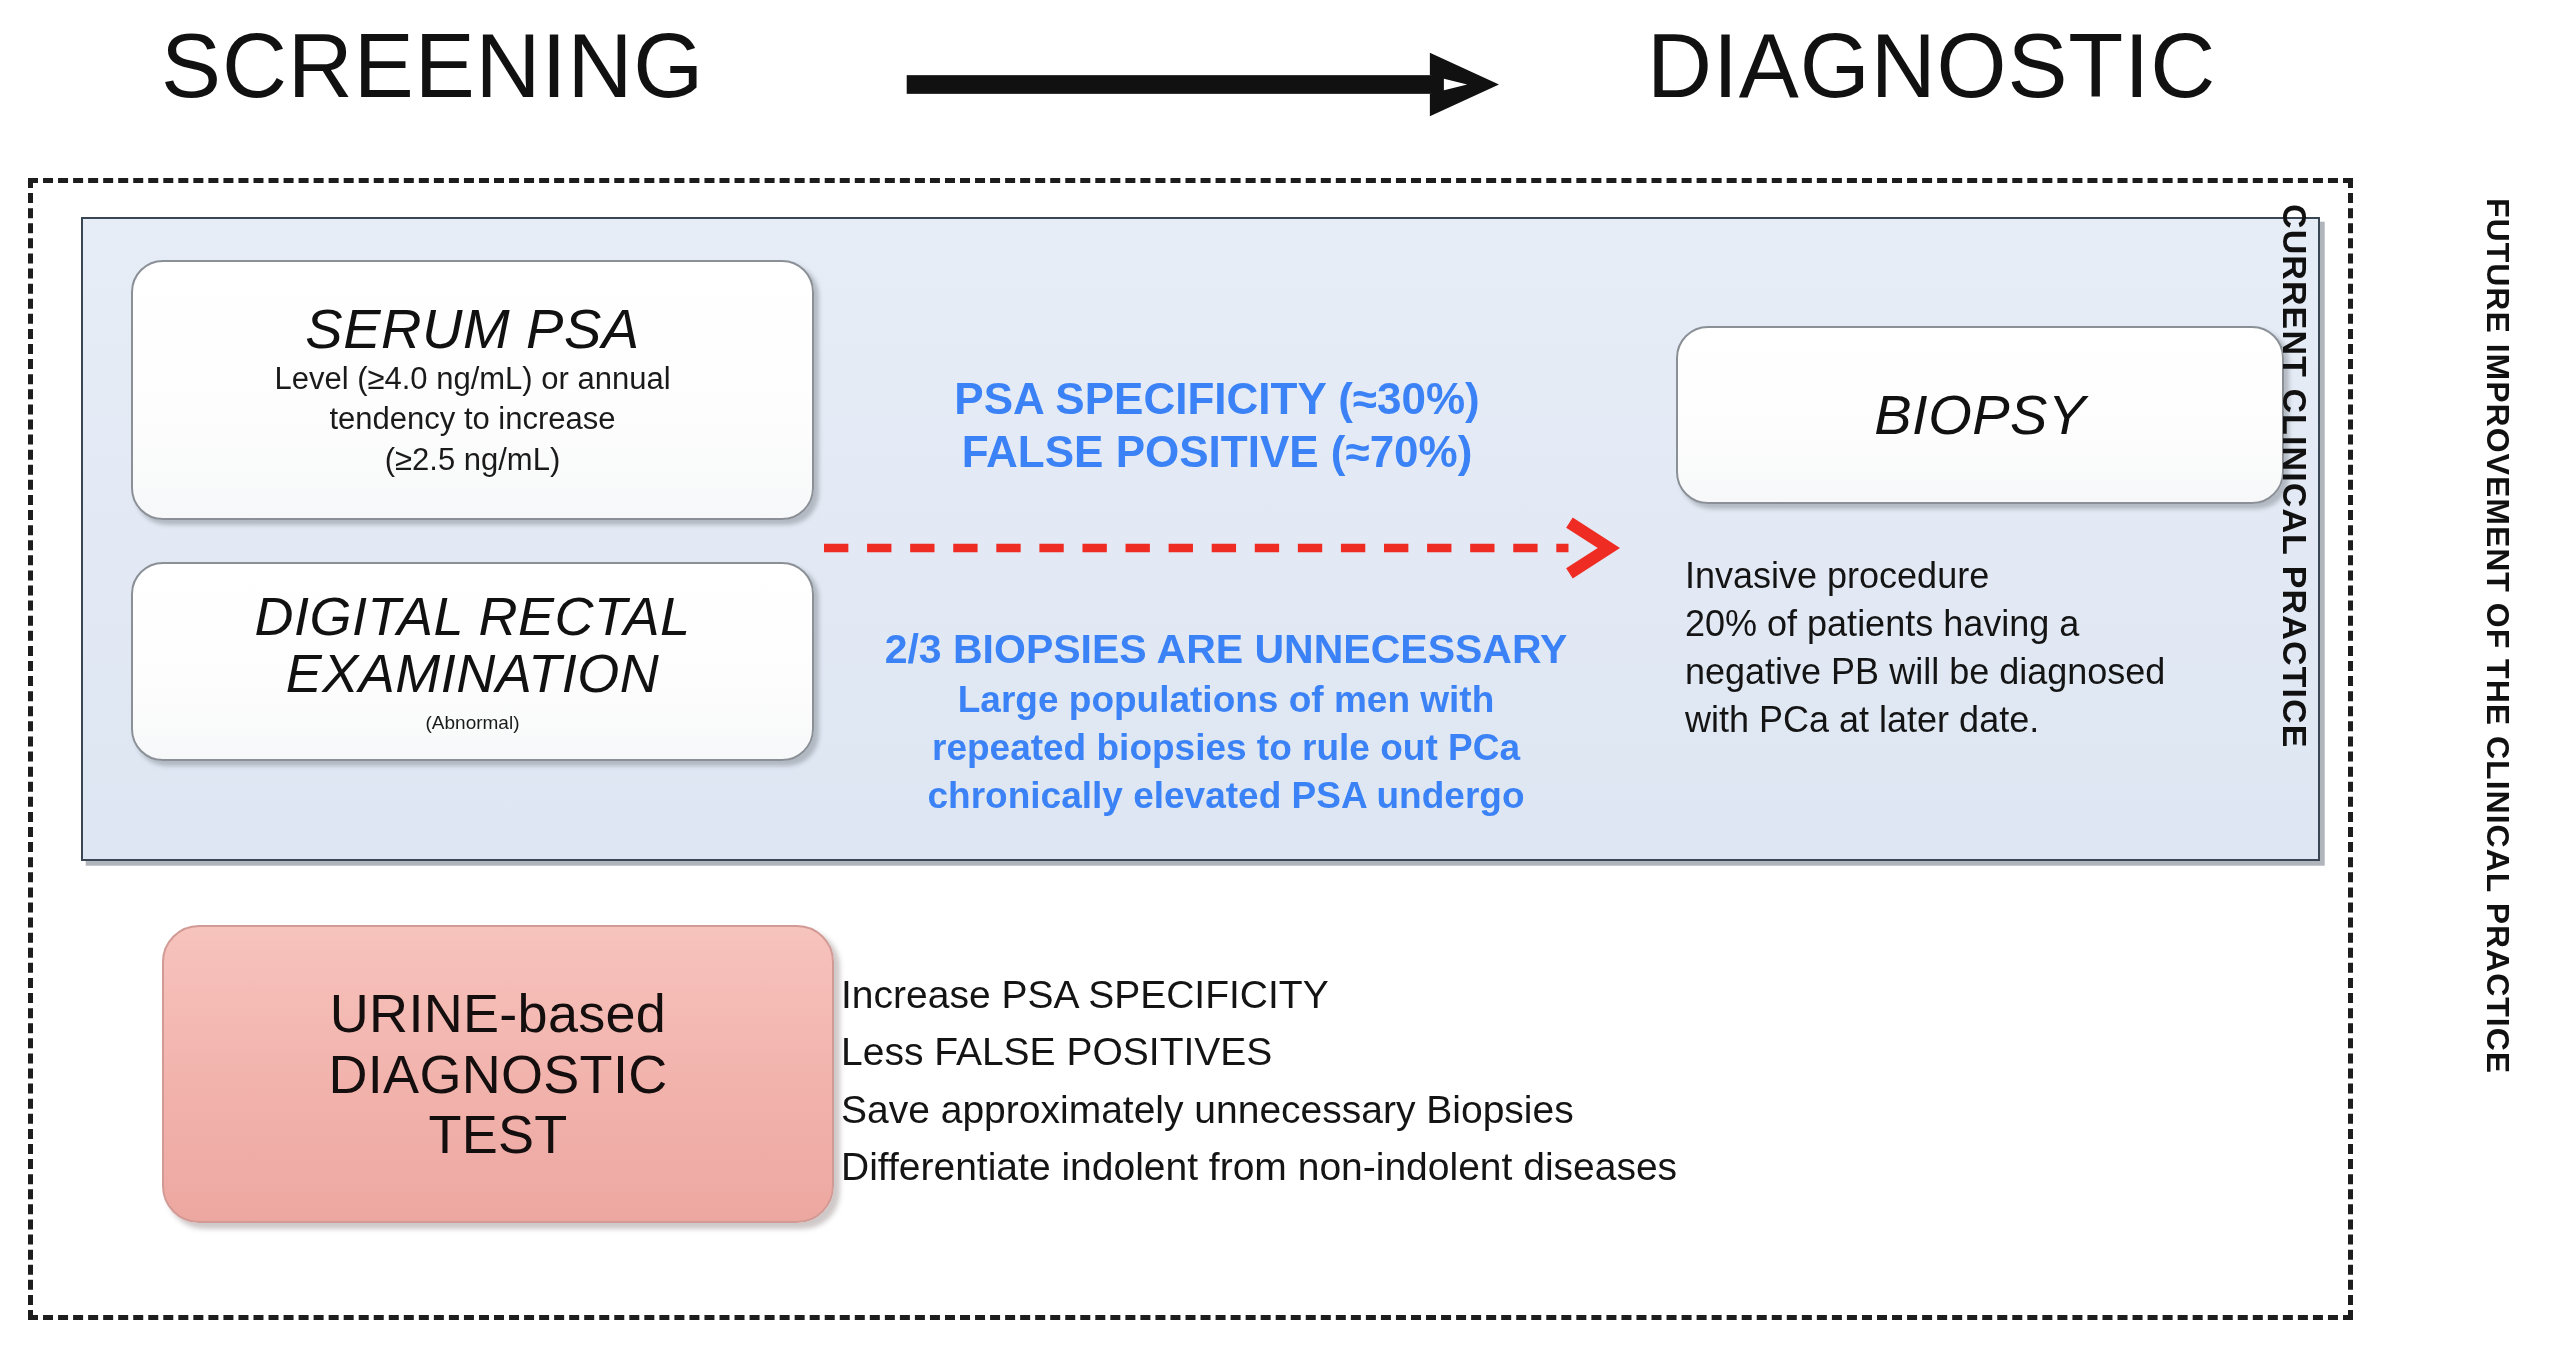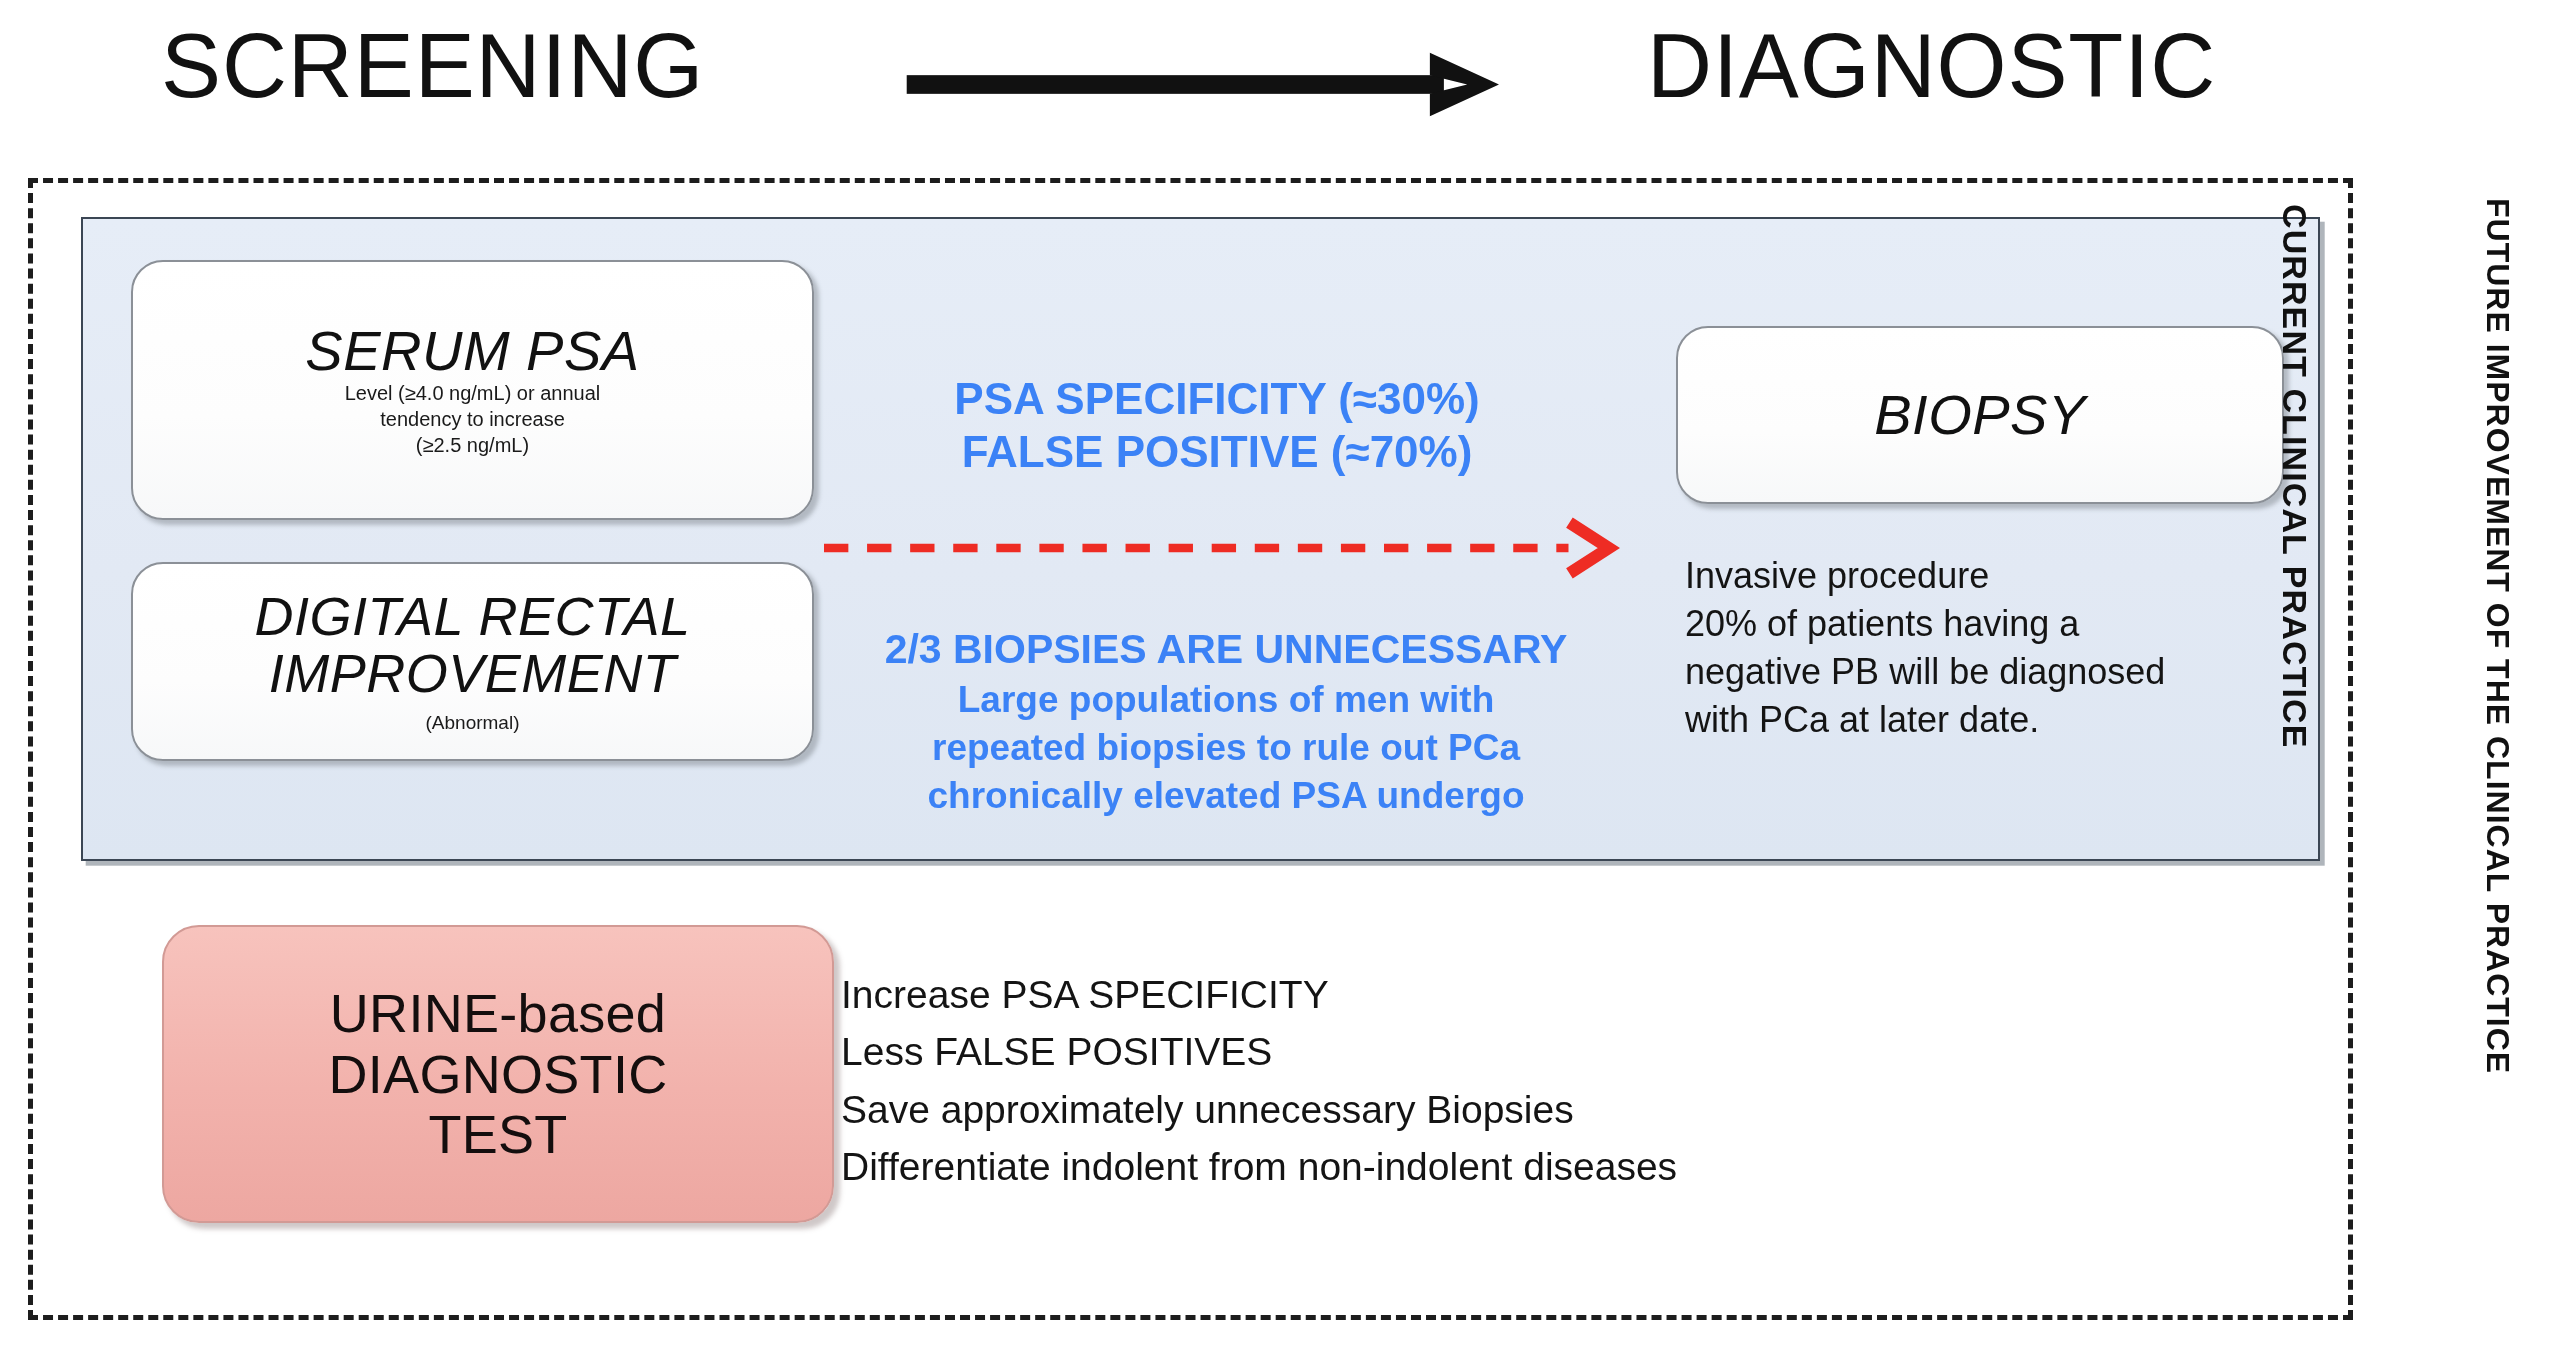--- a/index.html
+++ b/index.html
@@ -75,21 +75,21 @@
 
   .card-title{
     font-size:56px;
     line-height:1.05;
     color:#111111;
     letter-spacing:0.5px;
     font-style:italic;
   }
   .card-title.two-line{ font-size:54px; }
   .card-sub{
-    font-size:20px;
+    font-size:31px;
     line-height:1.3;
     color:#1a1a1a;
     margin-top:0;
     padding:0 20.6px;
   }
   .card-sub-small{
     font-size:19px;
     line-height:1.25;
     color:#1a1a1a;
     margin-top:9px;
@@ -208,21 +208,21 @@
     <div class="card-title">SERUM PSA</div>
     <div class="card-sub">
       <div>Level (≥4.0 ng/mL) or annual</div>
       <div>tendency to increase</div>
       <div>(≥2.5 ng/mL)</div>
     </div>
   </div>
 
   <div class="card" id="card-dre">
     <div class="card-title two-line">DIGITAL RECTAL</div>
-    <div class="card-title two-line">IMPROVEMENT</div>
+    <div class="card-title two-line">EXAMINATION</div>
     <div class="card-sub-small">(Abnormal)</div>
   </div>
 
   <div class="red-block" id="red-top">
     <div>PSA SPECIFICITY (≈30%)</div>
     <div>FALSE POSITIVE (≈70%)</div>
   </div>
 
   <div class="red-arrow">
     <svg width="796" height="62" viewBox="0 0 850 66">

